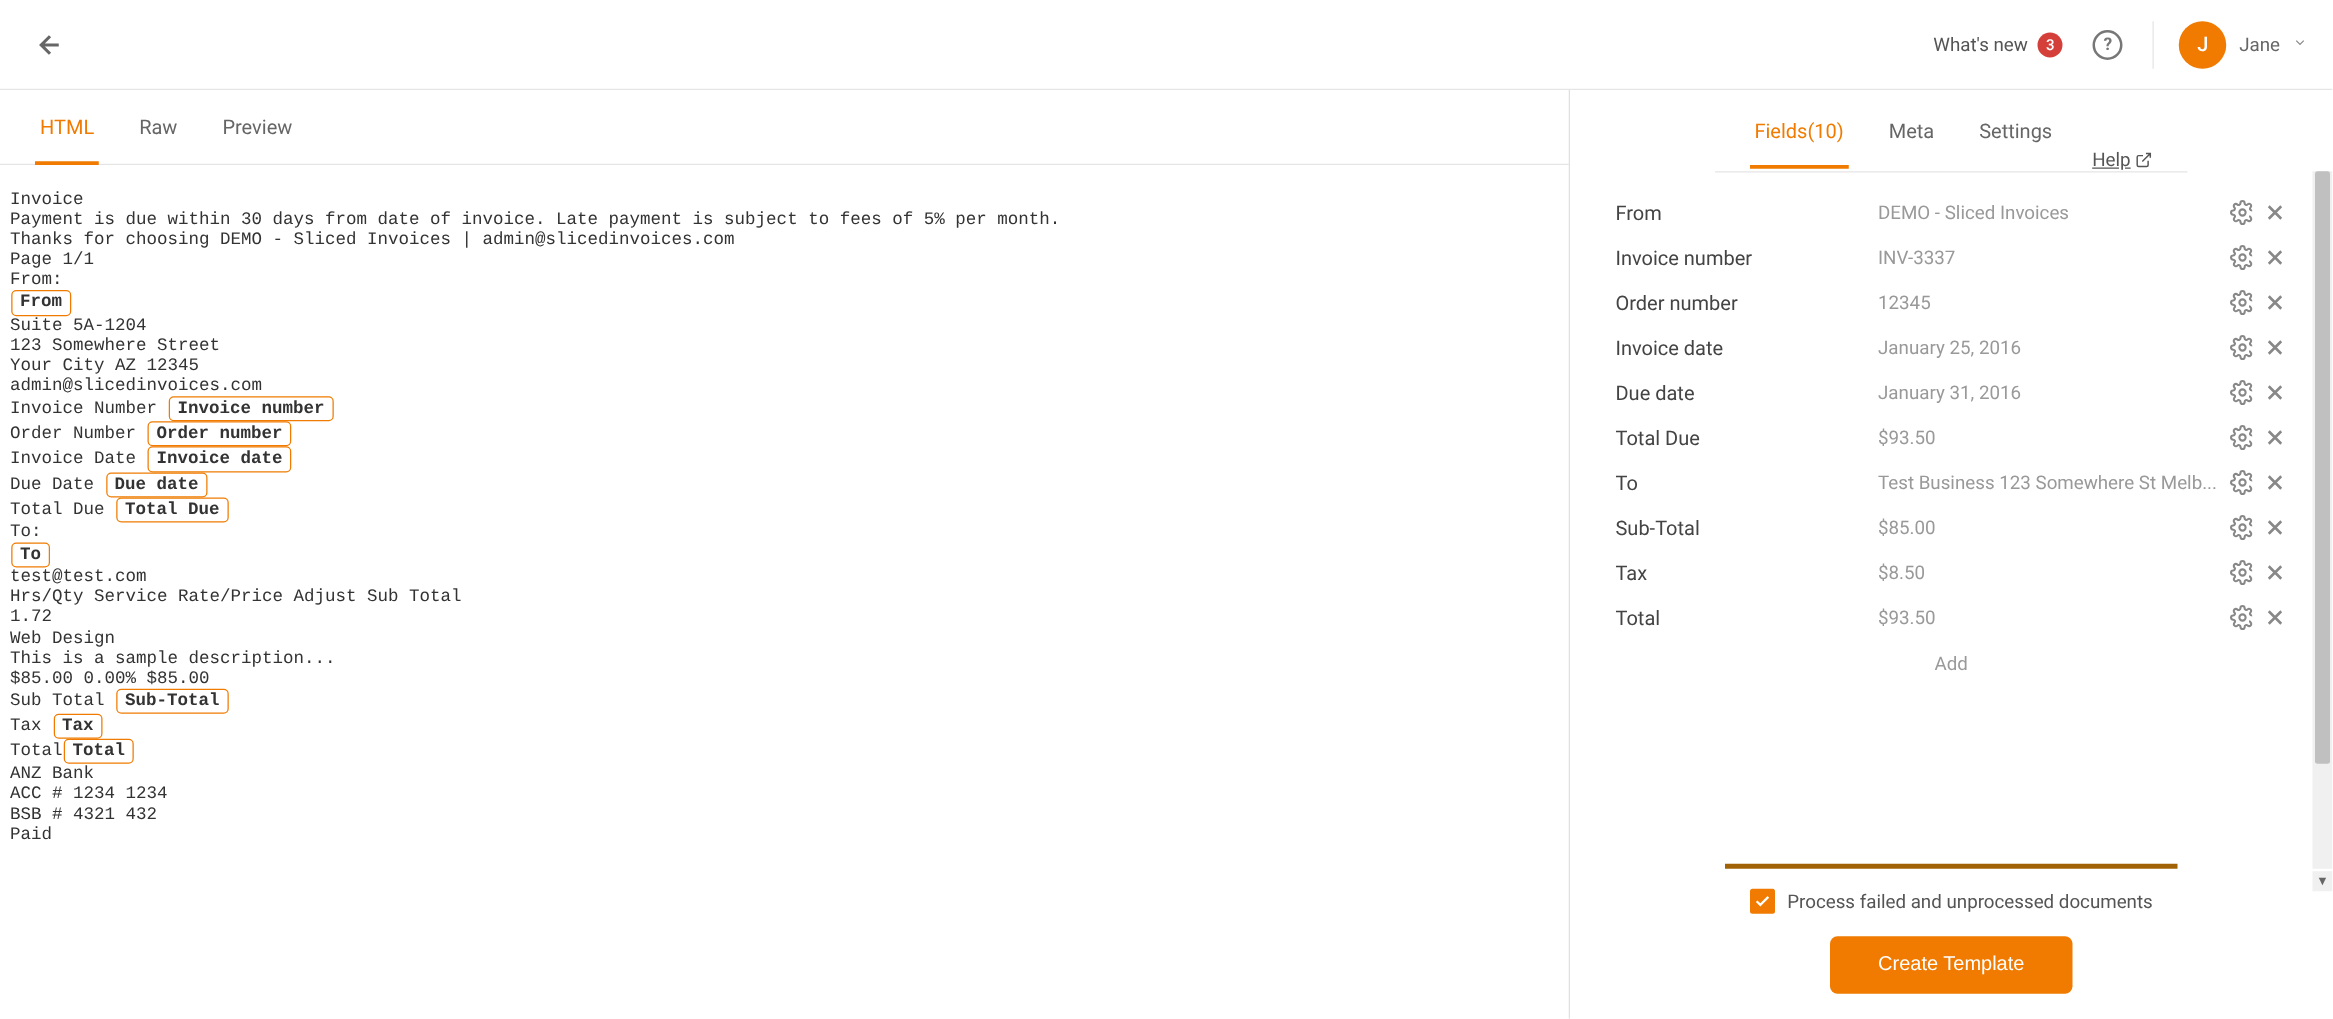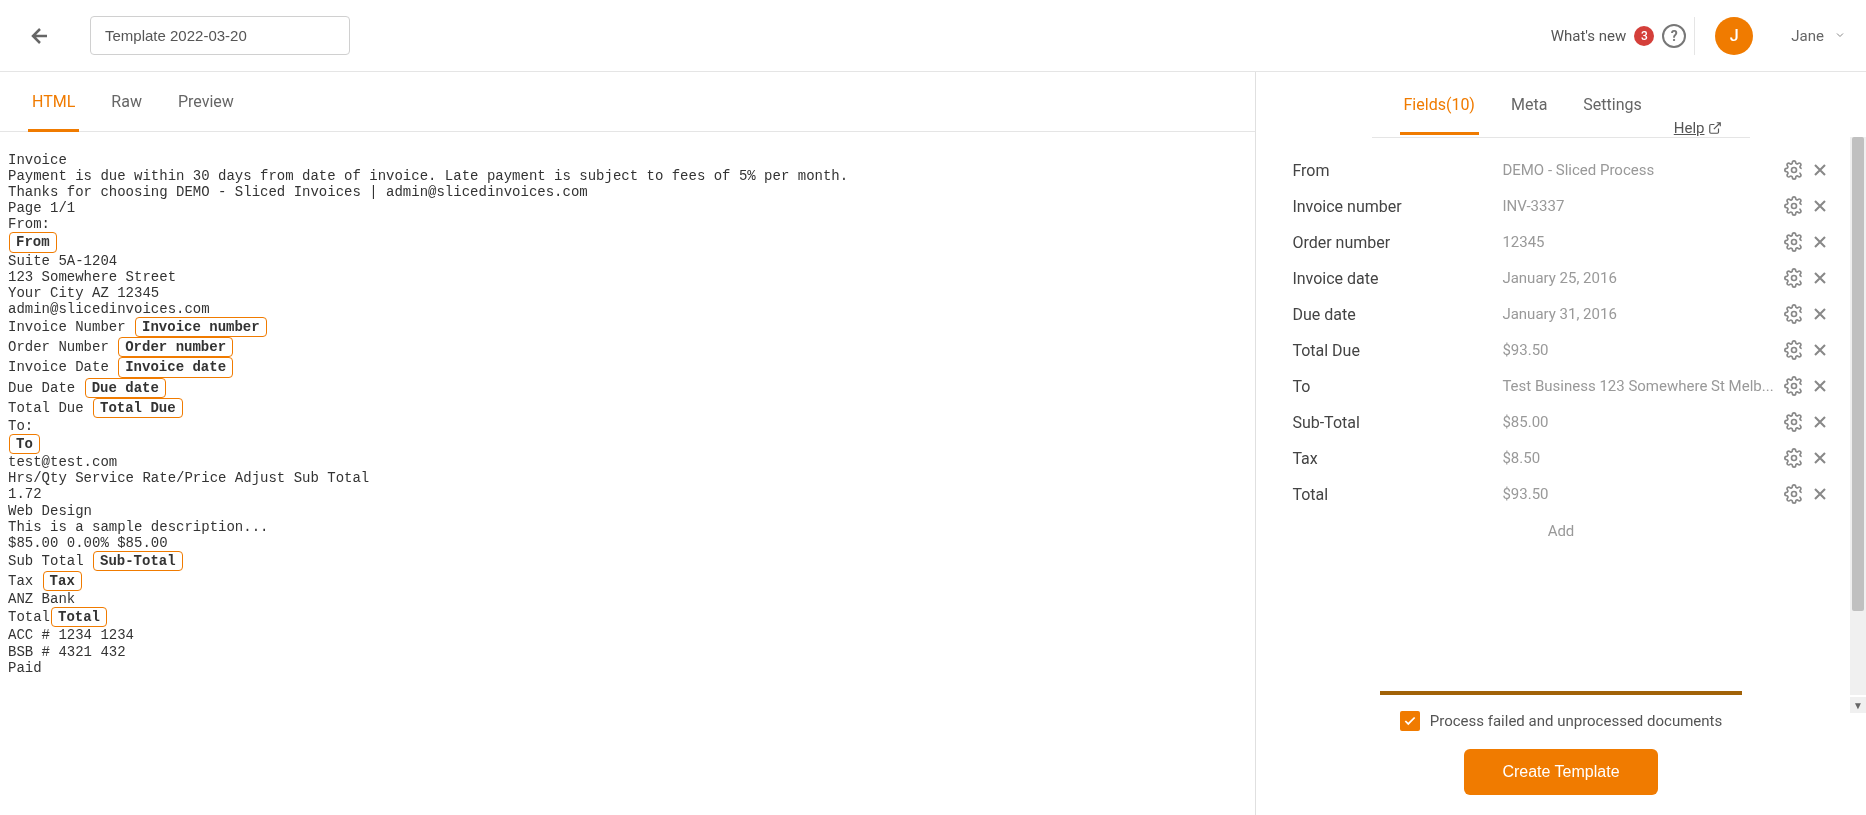--- a/index.html
+++ b/index.html
@@ -41,21 +41,21 @@
   padding: 10px 14px;
   font-size: 15px;
   width: 260px;
   color: #555;
   background: #fff;
 }
 .header-right {
   margin-left: auto;
   display: flex;
   align-items: center;
-  gap: 8px;
+  gap: 24px;
   text-align: center;
 }
 .whats-new {
   display: flex;
   align-items: center;
   gap: 8px;
   color: #555;
   cursor: pointer;
   font-size: 15px;
 }
@@ -100,21 +100,20 @@
   display: flex;
   align-items: center;
   justify-content: center;
   color: #fff;
   font-weight: 500;
   font-size: 16px;
 }
 .user-name {
   color: #666;
   font-size: 15px;
-  margin-left: 28px;
 }
 .chevron-down {
   color: #888;
 }
 .main {
   display: flex;
   height: calc(100vh - 72px);
 }
 .left-panel {
   flex: 1;
@@ -318,21 +317,20 @@
 </style>
 </head>
 <body>
 
 <div class="header">
   <div class="back-btn">
     <svg viewBox="0 0 24 24" fill="none" stroke="currentColor" stroke-width="2.5">
         <path d="M19 12H5M12 19l-7-7 7-7"></path>
       </svg>
   </div>
-  <input class="template-name-input" type="text" value="Template 2022-03-20" style="">
   <div class="header-right">
     <div class="whats-new">
       <span>What's new</span>
       <span class="badge-count">3</span>
     </div>
     <div class="help-icon">?</div>
     <div class="user-section">
       <div class="avatar">J</div>
       <span class="user-name">Jane</span>
       <span class="chevron-down">
@@ -370,22 +368,22 @@
       <span class="line">To:</span>
       <span class="line"><span class="field-tag">To</span></span>
       <span class="line">test@test.com</span>
       <span class="line">Hrs/Qty Service Rate/Price Adjust Sub Total</span>
       <span class="line">1.72</span>
       <span class="line">Web Design</span>
       <span class="line">This is a sample description...</span>
       <span class="line">$85.00 0.00% $85.00</span>
       <span class="line"><span>Sub Total </span><span class="field-tag">Sub-Total</span></span>
       <span class="line"><span>Tax </span><span class="field-tag">Tax</span></span>
+      <span class="line"><span>Total</span><span class="field-tag">Total</span></span>
       <span class="line">ANZ Bank</span>
-      <span class="line"><span>Total</span><span class="field-tag">Total</span></span>
       <span class="line">ACC # 1234 1234</span>
       <span class="line">BSB # 4321 432</span>
       <span class="line">Paid</span>
     </div>
   </div>
 
   <div class="right-panel">
     <div class="tabs">
       <div class="tab active">
         <span>Fields</span><span class="tab-count">(10)</span>
@@ -396,21 +394,21 @@
         <span>Help</span>
         <svg viewBox="0 0 24 24" fill="none" stroke="currentColor" stroke-width="2">
             <path d="M18 13v6a2 2 0 0 1-2 2H5a2 2 0 0 1-2-2V8a2 2 0 0 1 2-2h6M15 3h6v6M10 14L21 3"></path>
           </svg>
       </div>
     </div>
 
     <div class="fields-list" id="fields-list">
         <div class="field-row">
           <div class="field-label">From</div>
-          <div class="field-value">DEMO - Sliced Process</div>
+          <div class="field-value">DEMO - Sliced Invoices</div>
           <div class="field-actions">
             <span class="gear-icon"><svg viewBox="0 0 24 24" fill="none" stroke="currentColor" stroke-width="2">
                 <circle cx="12" cy="12" r="3"></circle>
                 <path d="M19.4 15a1.65 1.65 0 0 0 .33 1.82l.06.06a2 2 0 0 1 0 2.83 2 2 0 0 1-2.83 0l-.06-.06a1.65 1.65 0 0 0-1.82-.33 1.65 1.65 0 0 0-1 1.51V21a2 2 0 0 1-4 0v-.09A1.65 1.65 0 0 0 9 19.4a1.65 1.65 0 0 0-1.82.33l-.06.06a2 2 0 0 1-2.83 0 2 2 0 0 1 0-2.83l.06-.06a1.65 1.65 0 0 0 .33-1.82 1.65 1.65 0 0 0-1.51-1H3a2 2 0 0 1 0-4h.09A1.65 1.65 0 0 0 4.6 9a1.65 1.65 0 0 0-.33-1.82l-.06-.06a2 2 0 0 1 0-2.83 2 2 0 0 1 2.83 0l.06.06a1.65 1.65 0 0 0 1.82.33H9a1.65 1.65 0 0 0 1-1.51V3a2 2 0 0 1 4 0v.09a1.65 1.65 0 0 0 1 1.51 1.65 1.65 0 0 0 1.82-.33l.06-.06a2 2 0 0 1 2.83 0 2 2 0 0 1 0 2.83l-.06.06a1.65 1.65 0 0 0-.33 1.82V9c.3.16.55.4.74.68.19.28.3.6.3.94 0 .05 0 .09-.01.14"></path>
               </svg></span>
             <span class="close-icon"><svg viewBox="0 0 24 24" fill="none" stroke="currentColor" stroke-width="2.5">
                 <path d="M18 6L6 18M6 6l12 12"></path>
               </svg></span>
           </div>
         </div>

